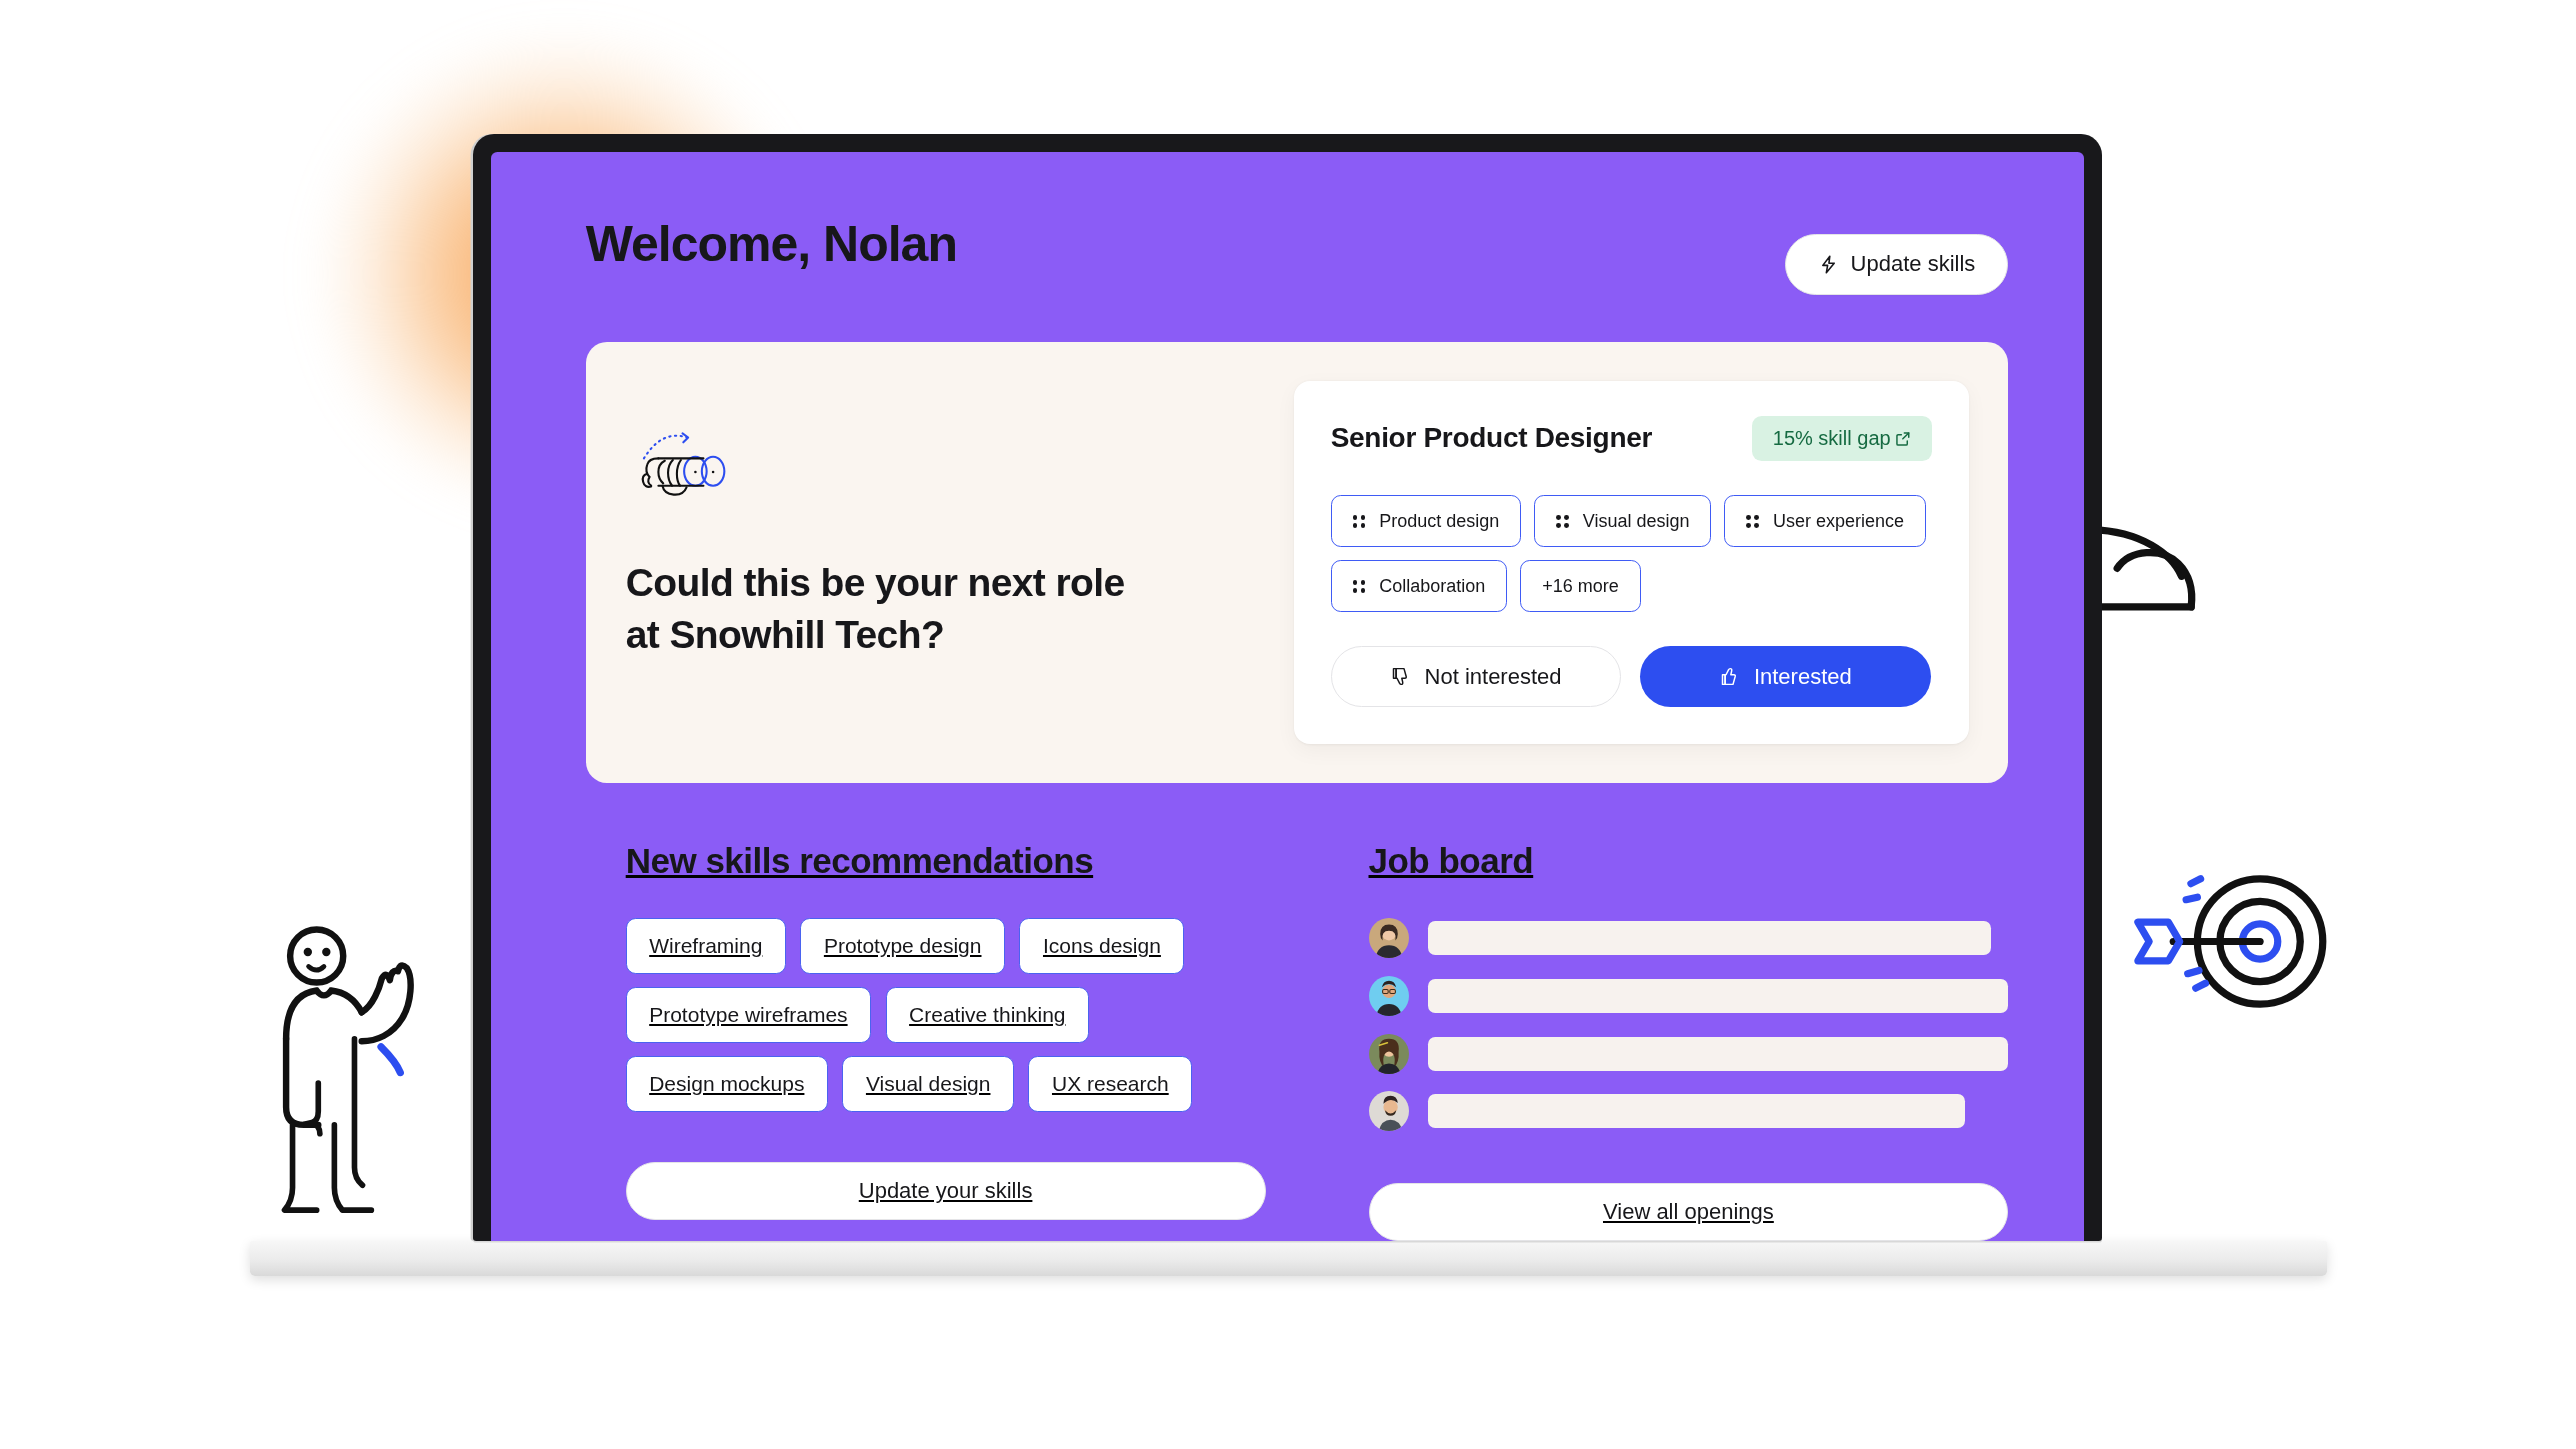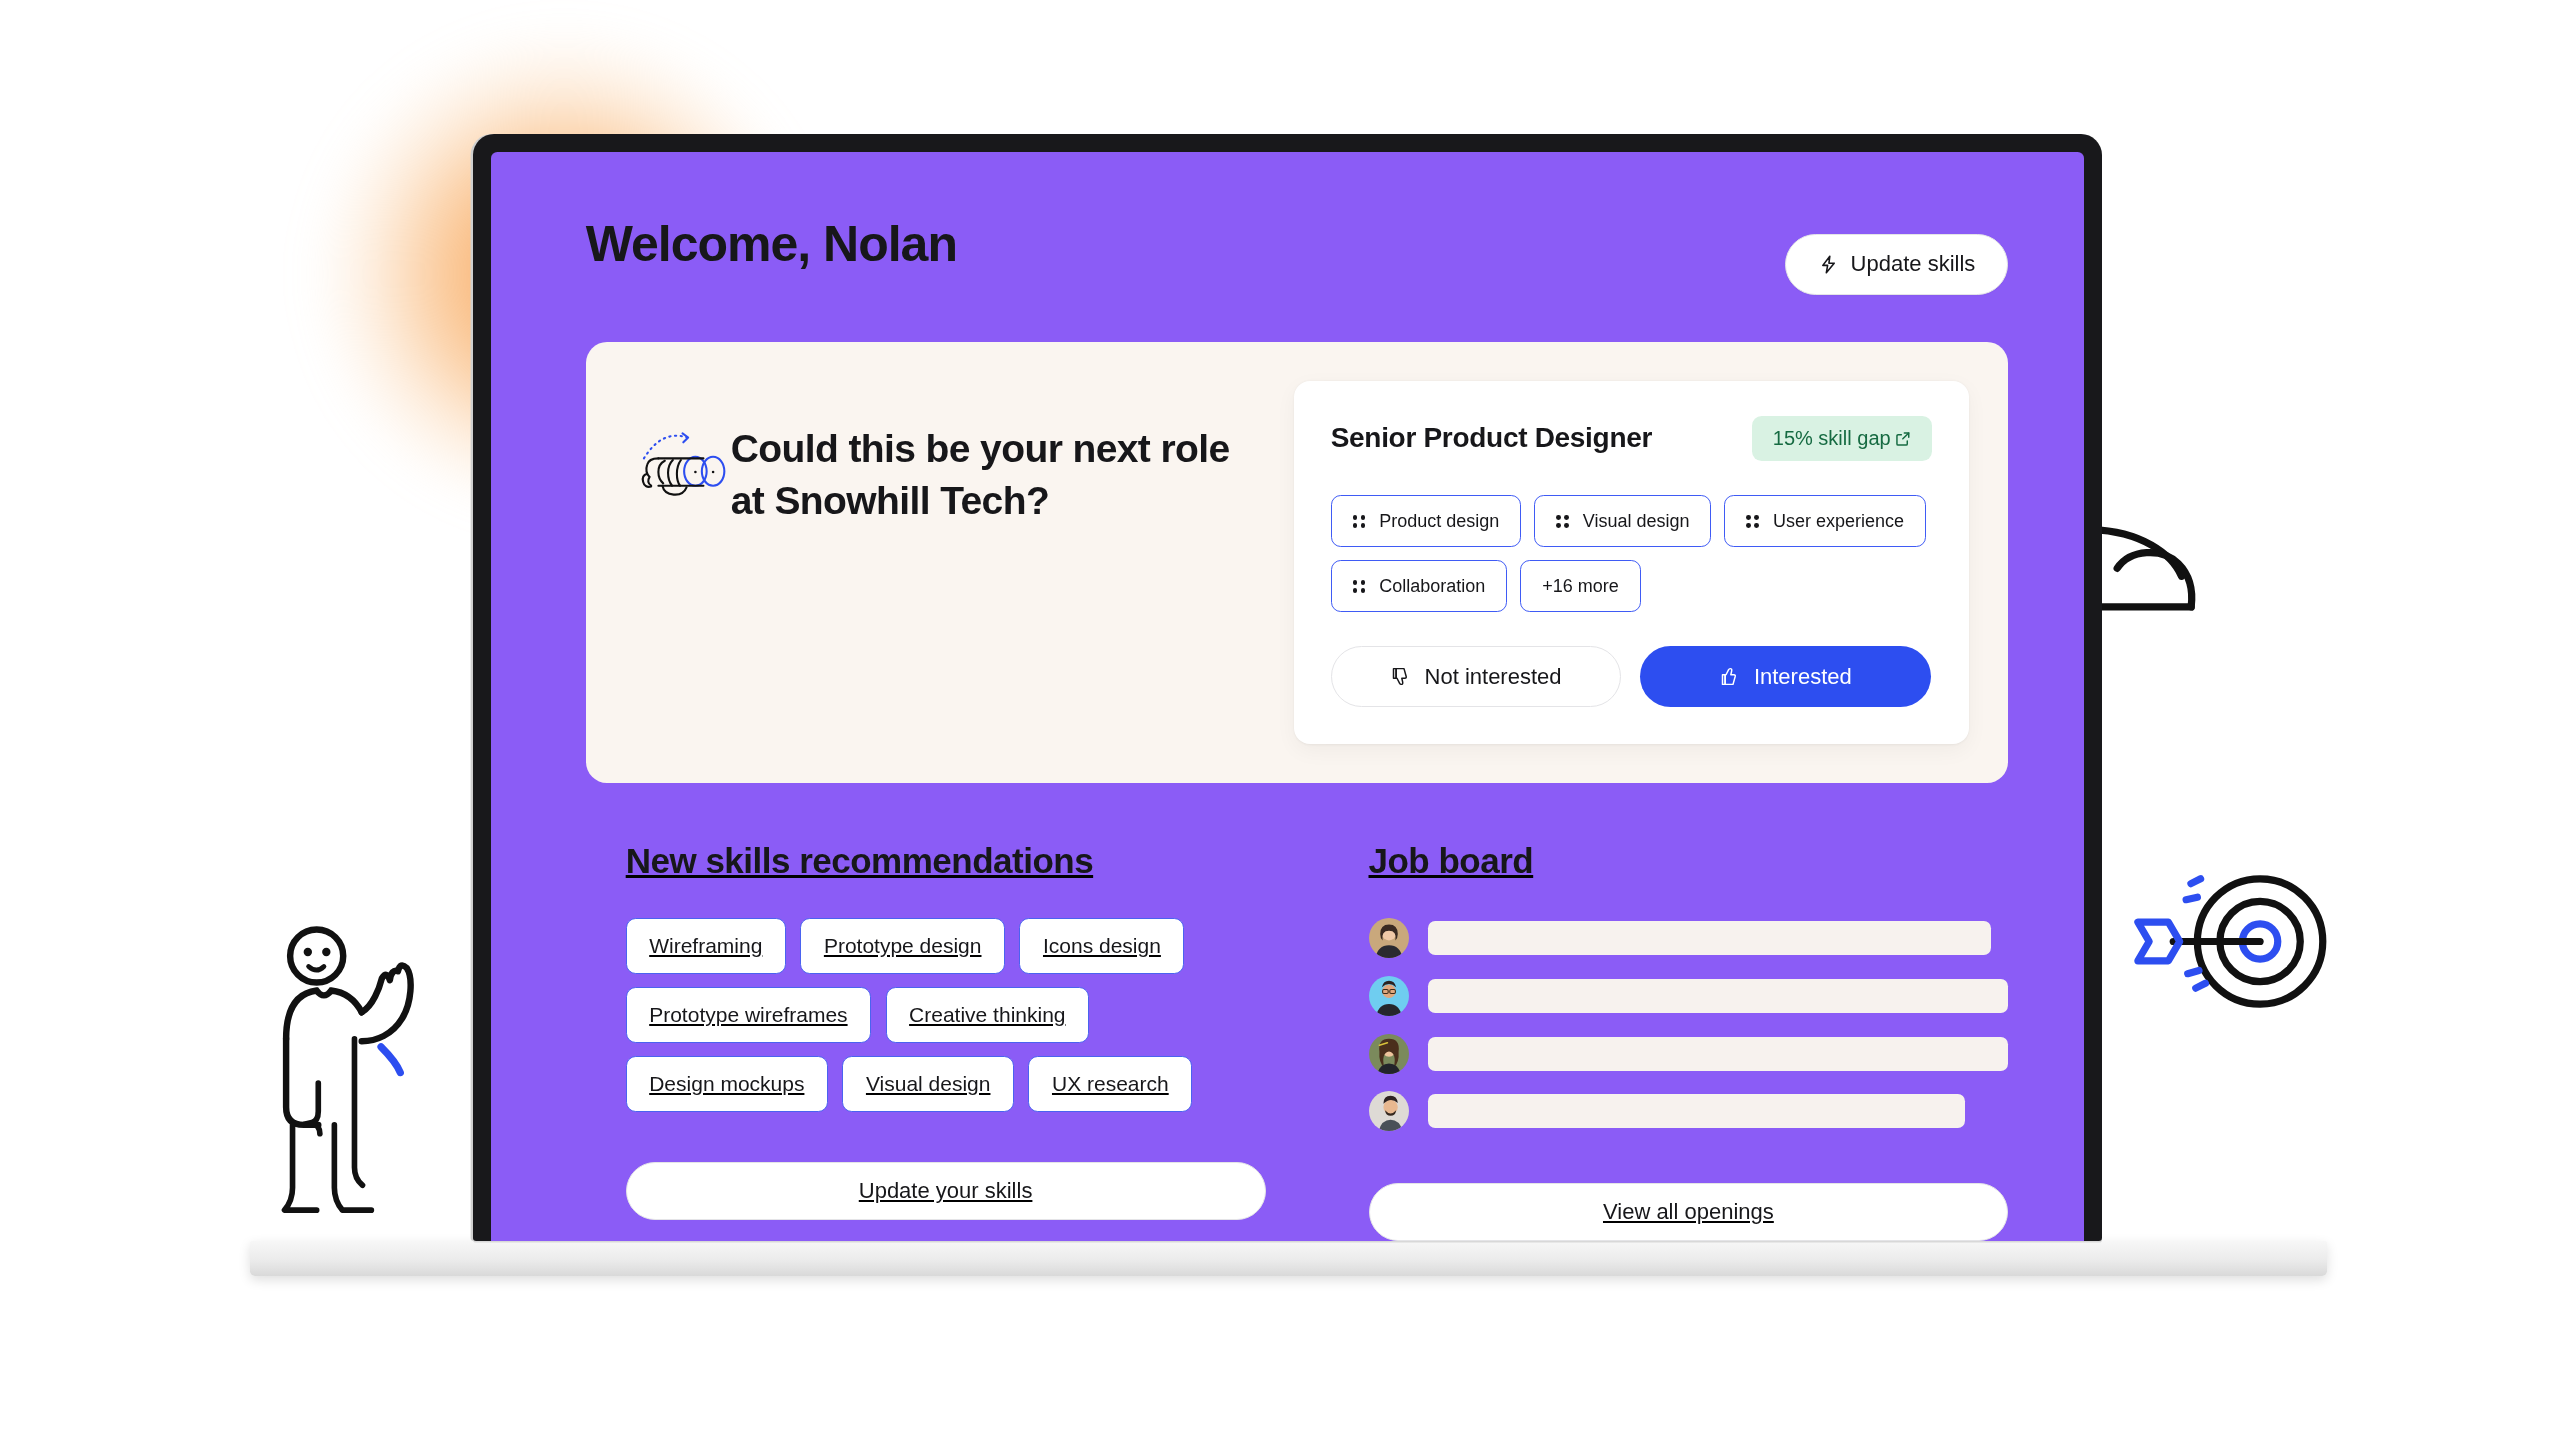--- a/index.html
+++ b/index.html
@@ -72,21 +72,21 @@
   
   #hero-card {
     display:flex; align-items:stretch;
     background:#faf5f0; border-radius:21px;
     padding:39px 39px 39px 0;
     min-height:419px;
   }
   #hero-left {
     flex:0 0 708px;
     padding:42px 56px 0 40px;
-    display:flex; flex-direction:row;
+    display:flex; flex-direction:column;
   }
   #binoculars-illustration { width:105px; height:74px; margin-bottom:60px; }
   #hero-headline {
     font-size:39px; font-weight:700; color:#17171a;
     line-height:1.34; letter-spacing:-0.6px;
   }
   #hero-right { flex:1; display:flex; align-items:flex-start; }
   #role-card {
     width:100%;
     background:#ffffff; border-radius:16px;

